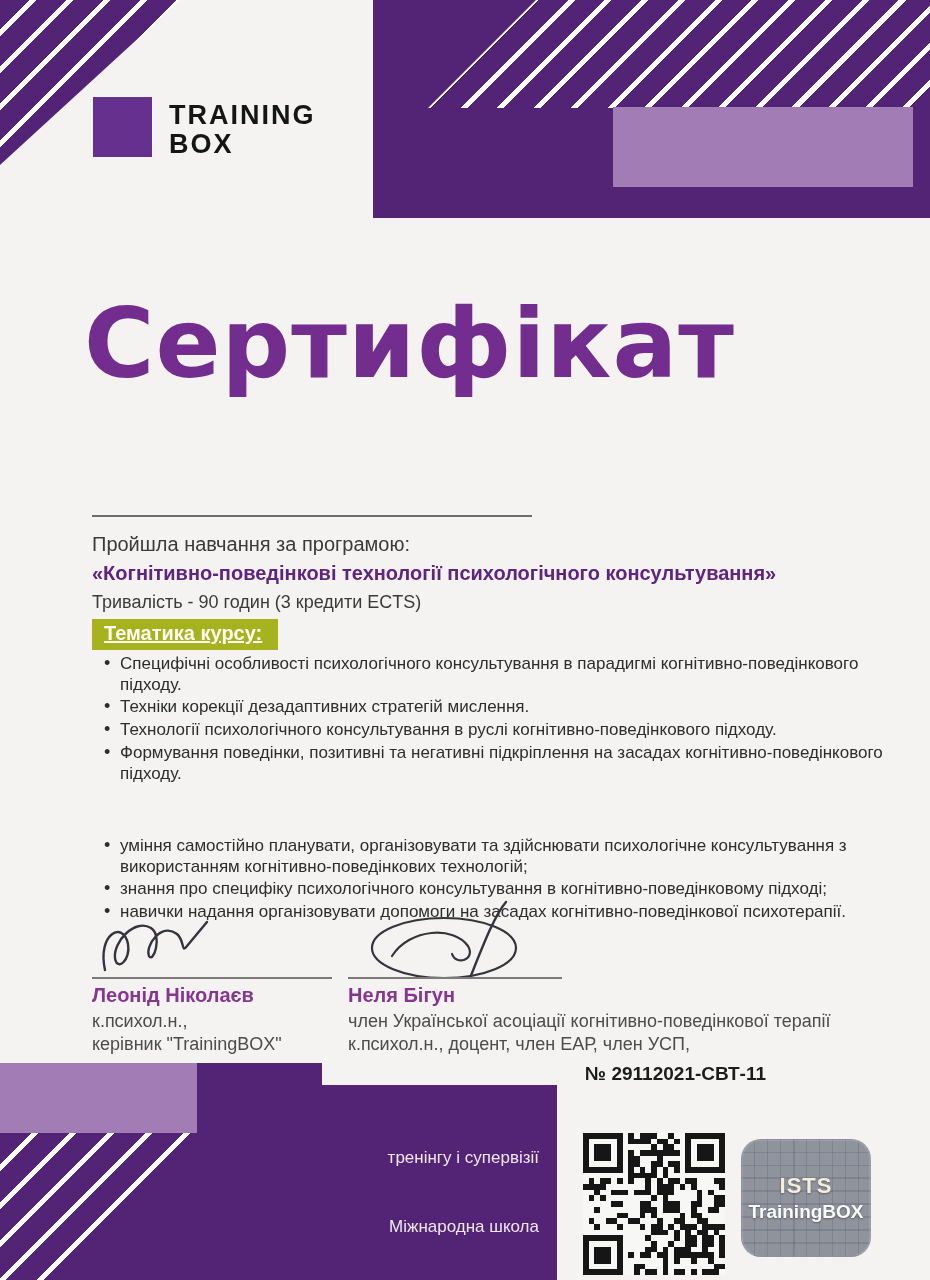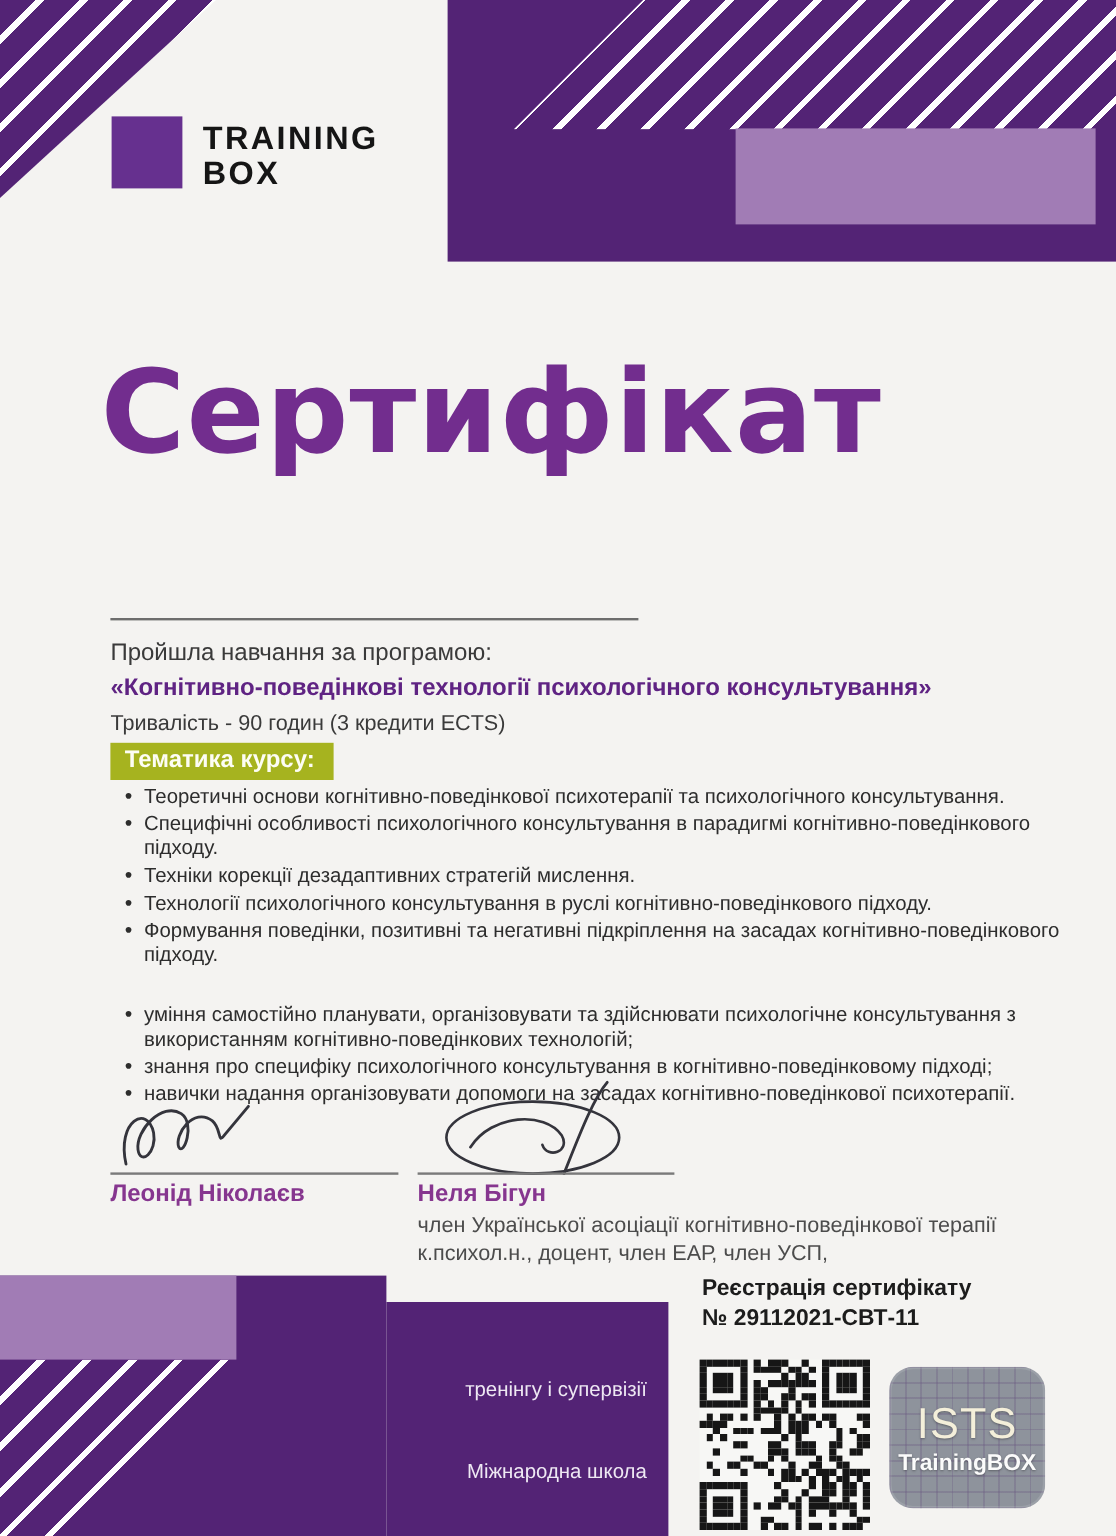--- a/index.html
+++ b/index.html
@@ -61,21 +61,21 @@
   .program{position:absolute;left:92px;top:531px;width:810px;line-height:1.38;}
   .program-intro{font-size:20px;color:#3a3a3a;}
   .program-name{font-size:20px;font-weight:700;color:#5f2383;margin-top:1px;}
   .program-duration{font-size:18px;color:#3a3a3a;margin-top:3px;}
   
   .section-badge{
     position:absolute;left:92px;display:inline-block;
     background:var(--accent-olive);color:#fdfdf4;
     font-size:20px;font-weight:700;padding:3px 16px 5px 12px;
   }
-  .badge-topics{top:619px;}
+  .badge-topics{top:619px;text-decoration:underline;}
   .badge-results{top:799px;}
   .bullets{position:absolute;left:100px;width:812px;font-size:17px;line-height:1.22;color:#2d2d2d;}
   .bullets-topics{top:654px;}
   .bullets-results{top:836px;}
   .bullet{position:relative;padding-left:20px;margin-bottom:2px;}
   .bullet::before{content:"•";position:absolute;left:4px;top:-1px;font-size:18px;color:#2d2d2d;}
   
   .sig-svg{position:absolute;}
   .sig-svg-left{left:95px;top:912px;}
   .sig-svg-right{left:352px;top:900px;}
@@ -106,21 +106,21 @@
   .qr i{background:var(--qr-black);}
   .ists-badge{
     position:absolute;left:741px;top:1139px;width:130px;height:118px;border-radius:20px;
     background-color:var(--badge-gray);
     background-image:
       repeating-linear-gradient(0deg,rgba(104,86,128,.30) 0 1.5px,rgba(0,0,0,0) 1.5px 13px),
       repeating-linear-gradient(90deg,rgba(104,86,128,.30) 0 1.5px,rgba(0,0,0,0) 1.5px 13px);
     display:flex;flex-direction:column;align-items:center;justify-content:center;
     box-shadow:inset 0 0 0 2px rgba(255,255,255,.12);
   }
-  .ists-line1{font-size:36px;font-weight:400;color:#f4efda;text-shadow:0 1px 2px rgba(0,0,0,.35);letter-spacing:1px;}
+  .ists-line1{font-size:22px;font-weight:700;color:#f4efda;text-shadow:0 1px 2px rgba(0,0,0,.35);letter-spacing:1px;}
   .ists-line2{font-size:19px;font-weight:800;color:#fbfbfb;text-shadow:0 1px 2px rgba(0,0,0,.35);margin-top:2px;}
 </style>
 </head>
 <body>
 
 <div id="page">
 
   <div class="deco-tl"></div>
   <div class="deco-tr-block">
     <div class="deco-tr-stripes"></div>
@@ -141,21 +141,20 @@
   <div class="recipient-line"></div>
 
   <div class="program">
     <div class="program-intro">Пройшла навчання за програмою:</div>
     <div class="program-name">«Когнітивно-поведінкові технології психологічного консультування»</div>
     <div class="program-duration">Тривалість - 90 годин (3 кредити  ECTS)</div>
   </div>
 
   <div class="section-badge badge-topics">Тематика курсу:</div>
   <div class="bullets bullets-topics">
-    <div class="bullet">Теоретичні основи когнітивно-поведінкової психотерапії та психологічного консультування.</div>
     <div class="bullet">Специфічні особливості психологічного консультування в парадигмі когнітивно-поведінкового підходу.</div>
     <div class="bullet">Техніки корекції дезадаптивних стратегій мислення.</div>
     <div class="bullet">Технології психологічного консультування в руслі когнітивно-поведінкового підходу.</div>
     <div class="bullet">Формування поведінки, позитивні та негативні підкріплення на засадах когнітивно-поведінкового підходу.</div>
   </div>
 
   <div class="bullets bullets-results">
     <div class="bullet">уміння самостійно планувати, організовувати та здійснювати психологічне консультування з використанням когнітивно-поведінкових технологій;</div>
     <div class="bullet">знання про специфіку психологічного консультування в когнітивно-поведінковому підході;</div>
     <div class="bullet">навички надання організовувати допомоги на засадах когнітивно-поведінкової психотерапії.</div>
@@ -166,29 +165,32 @@
   </svg>
   <svg class="sig-svg sig-svg-right" width="220" height="80" viewBox="0 0 220 80">
     <ellipse cx="92" cy="48" rx="72" ry="30" fill="none" stroke="#34343c" stroke-width="2.2"></ellipse>
     <path d="M40 56 C 58 28, 102 26, 116 46 C 124 60, 104 66, 100 54" fill="none" stroke="#34343c" stroke-width="2.2" stroke-linecap="round"></path>
     <path d="M118 78 C 130 48, 142 16, 154 2" fill="none" stroke="#34343c" stroke-width="2.4" stroke-linecap="round"></path>
   </svg>
   <div class="sig-line sig-line-left"></div>
   <div class="sig-line sig-line-right"></div>
 
   <div class="sig-name sig-name-left">Леонід Ніколаєв</div>
+  <div class="sig-role sig-role-left">
+    <div>к.психол.н.,</div>
+    <div>керівник "TrainingBOX"</div>
+  </div>
 
   <div class="sig-name sig-name-right">Неля Бігун</div>
   <div class="sig-role sig-role-right">
     <div>член Української асоціації когнітивно-поведінкової терапії</div>
     <div>к.психол.н., доцент, член ЕАР, член УСП,</div>
   </div>
 
   <div class="registration">
-    <div>Реєстрація сертифікату</div>
     <div>№ 29112021-СВТ-11</div>
   </div>
 
   <div class="footer-panel">
     <div>тренінгу і супервізії</div>
     <div>Міжнародна школа</div>
     
     
     
     

